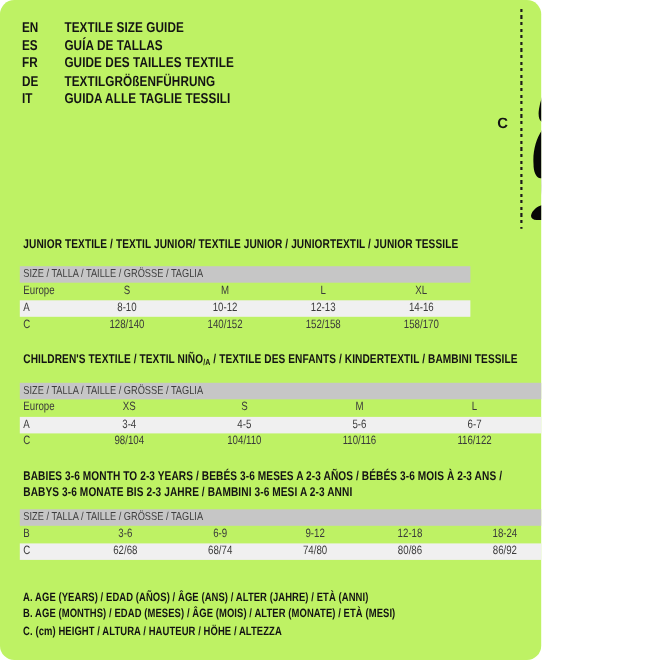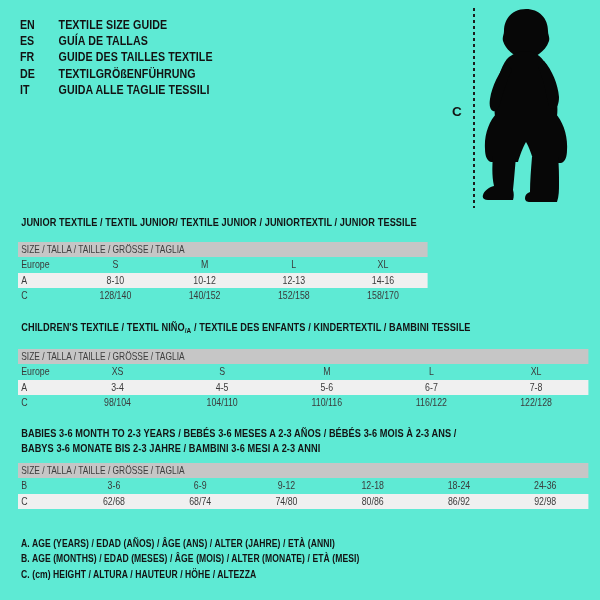--- a/index.html
+++ b/index.html
@@ -1,18 +1,18 @@
 <!DOCTYPE html>
 <html><head>
 <meta charset="utf-8">
 <style>
   html,body{margin:0;padding:0;background:#ffffff;}
   .canvas{
-    position:relative;width:600px;height:600px;background:#5eead4;overflow:hidden;
-    font-family:"Liberation Sans","DejaVu Sans",sans-serif;color:#131313;
+    position:relative;width:492px;height:600px;background:#bef264;overflow:hidden;
+    font-family:"Liberation Sans","DejaVu Sans",sans-serif;color:#131313;border-radius:13px;
   }
   
   .lang-block{position:absolute;left:20px;top:16px;width:420px;
     transform:scaleX(0.82);transform-origin:0 0;}
   .lang-row{display:flex;height:16.4px;align-items:center;}
   .lang-code{width:47px;font-weight:700;font-size:13px;}
   .lang-label{font-weight:700;font-size:13px;letter-spacing:.1px;}
   
   .dash-line{position:absolute;left:473px;top:8px;width:2px;height:200px;
     background:repeating-linear-gradient(180deg,#1c1c1c 0,#1c1c1c 3px,transparent 3px,transparent 6px);}

